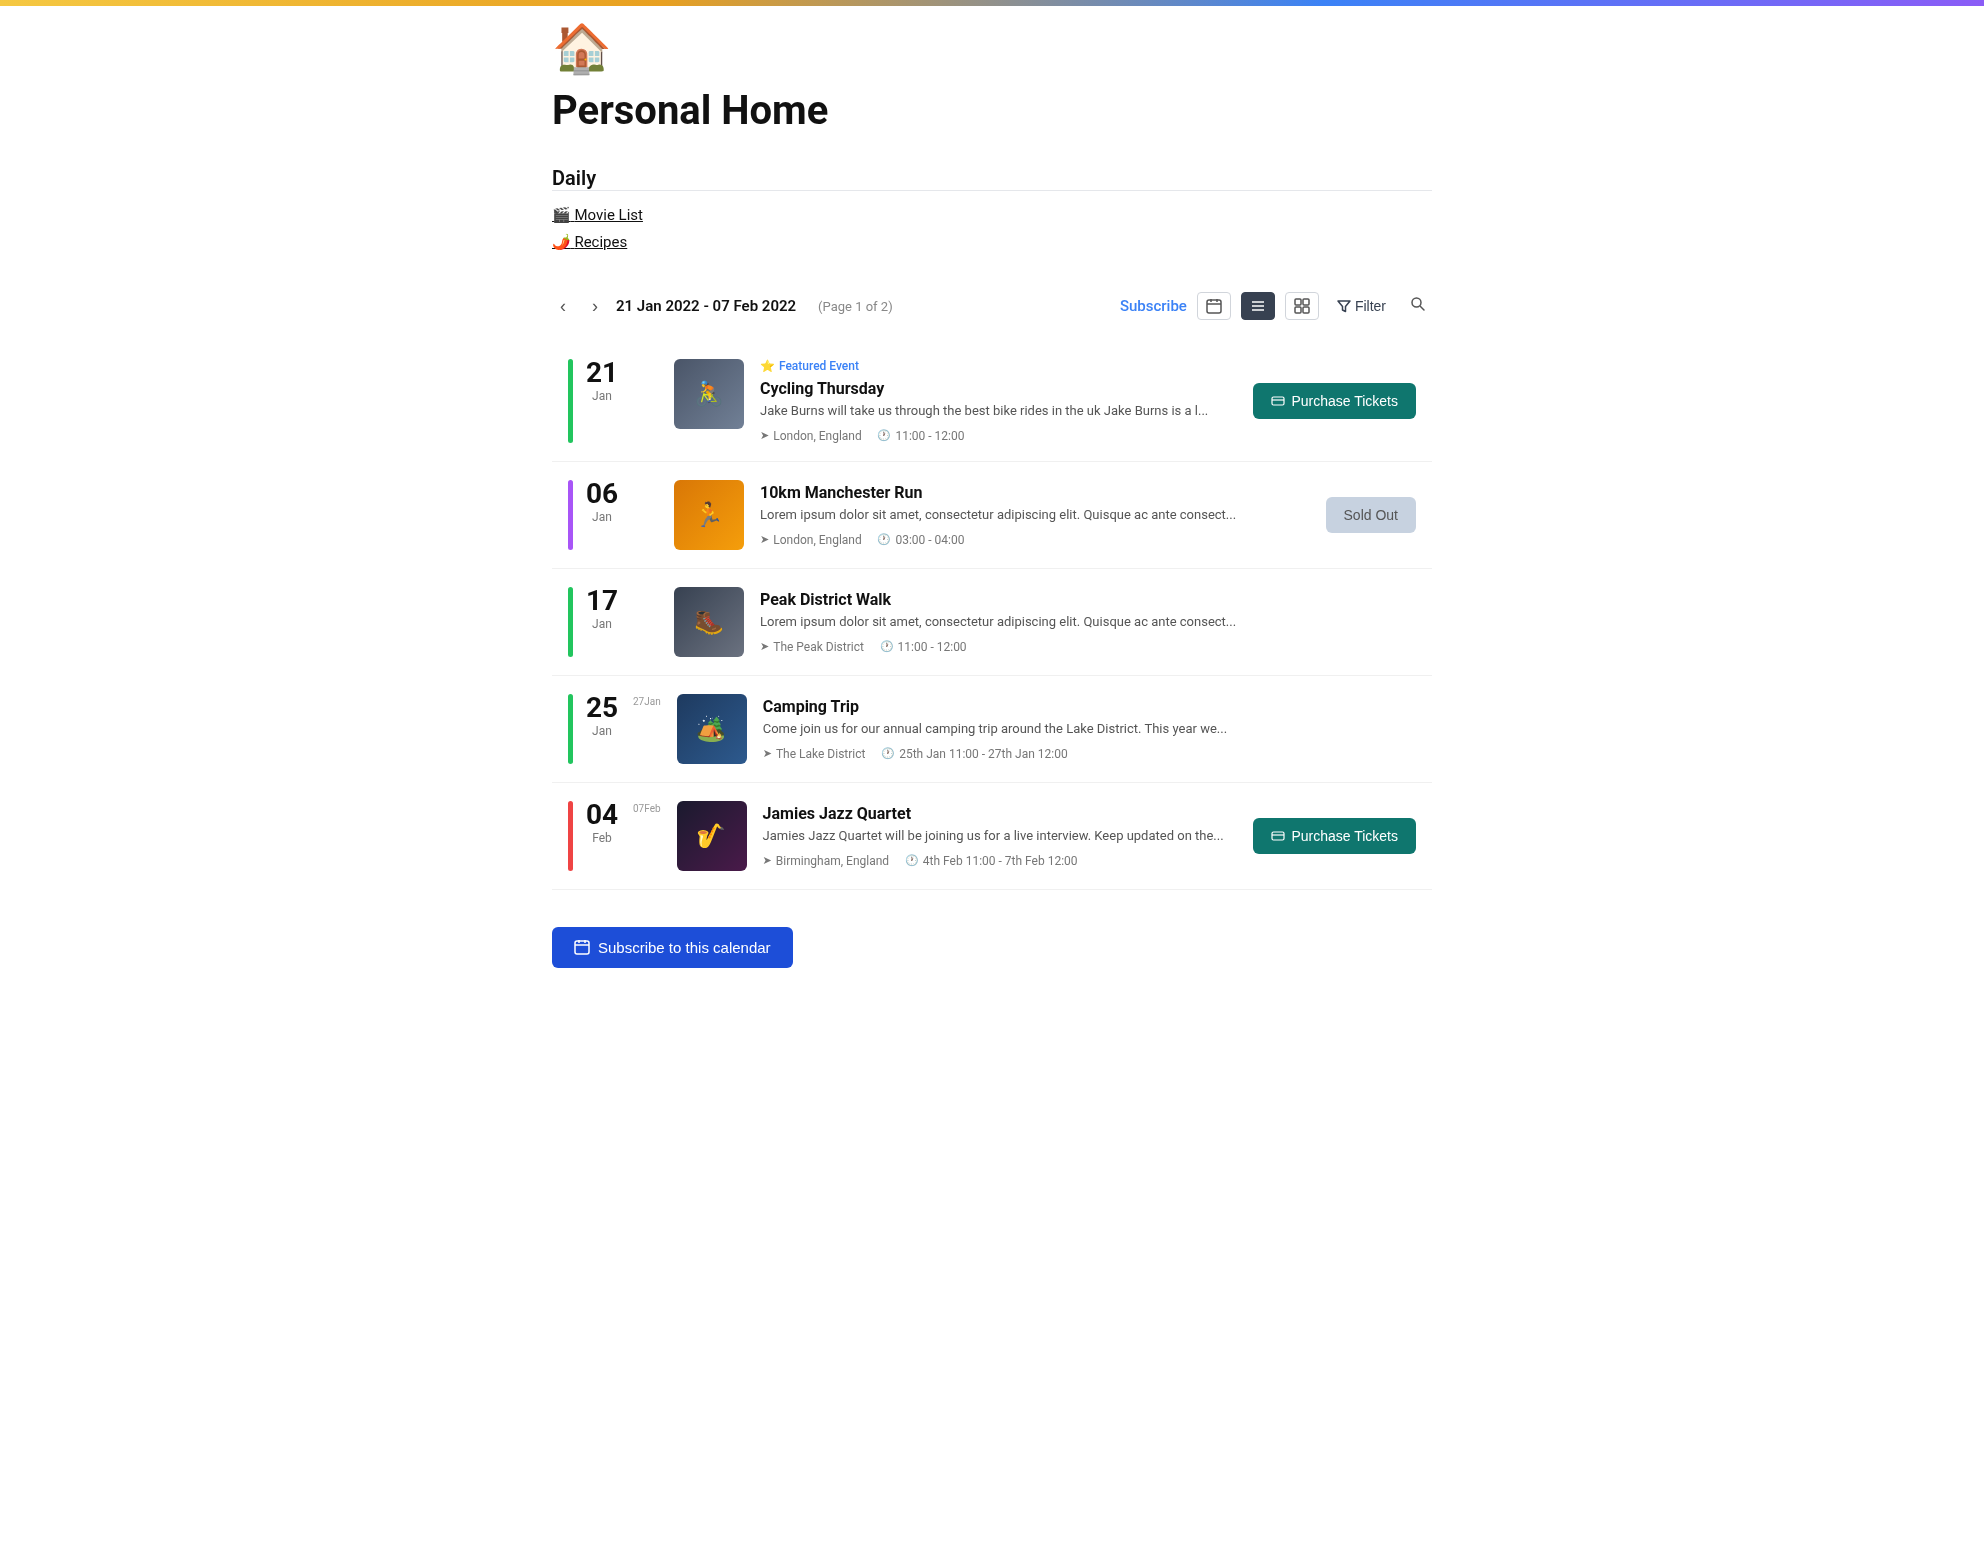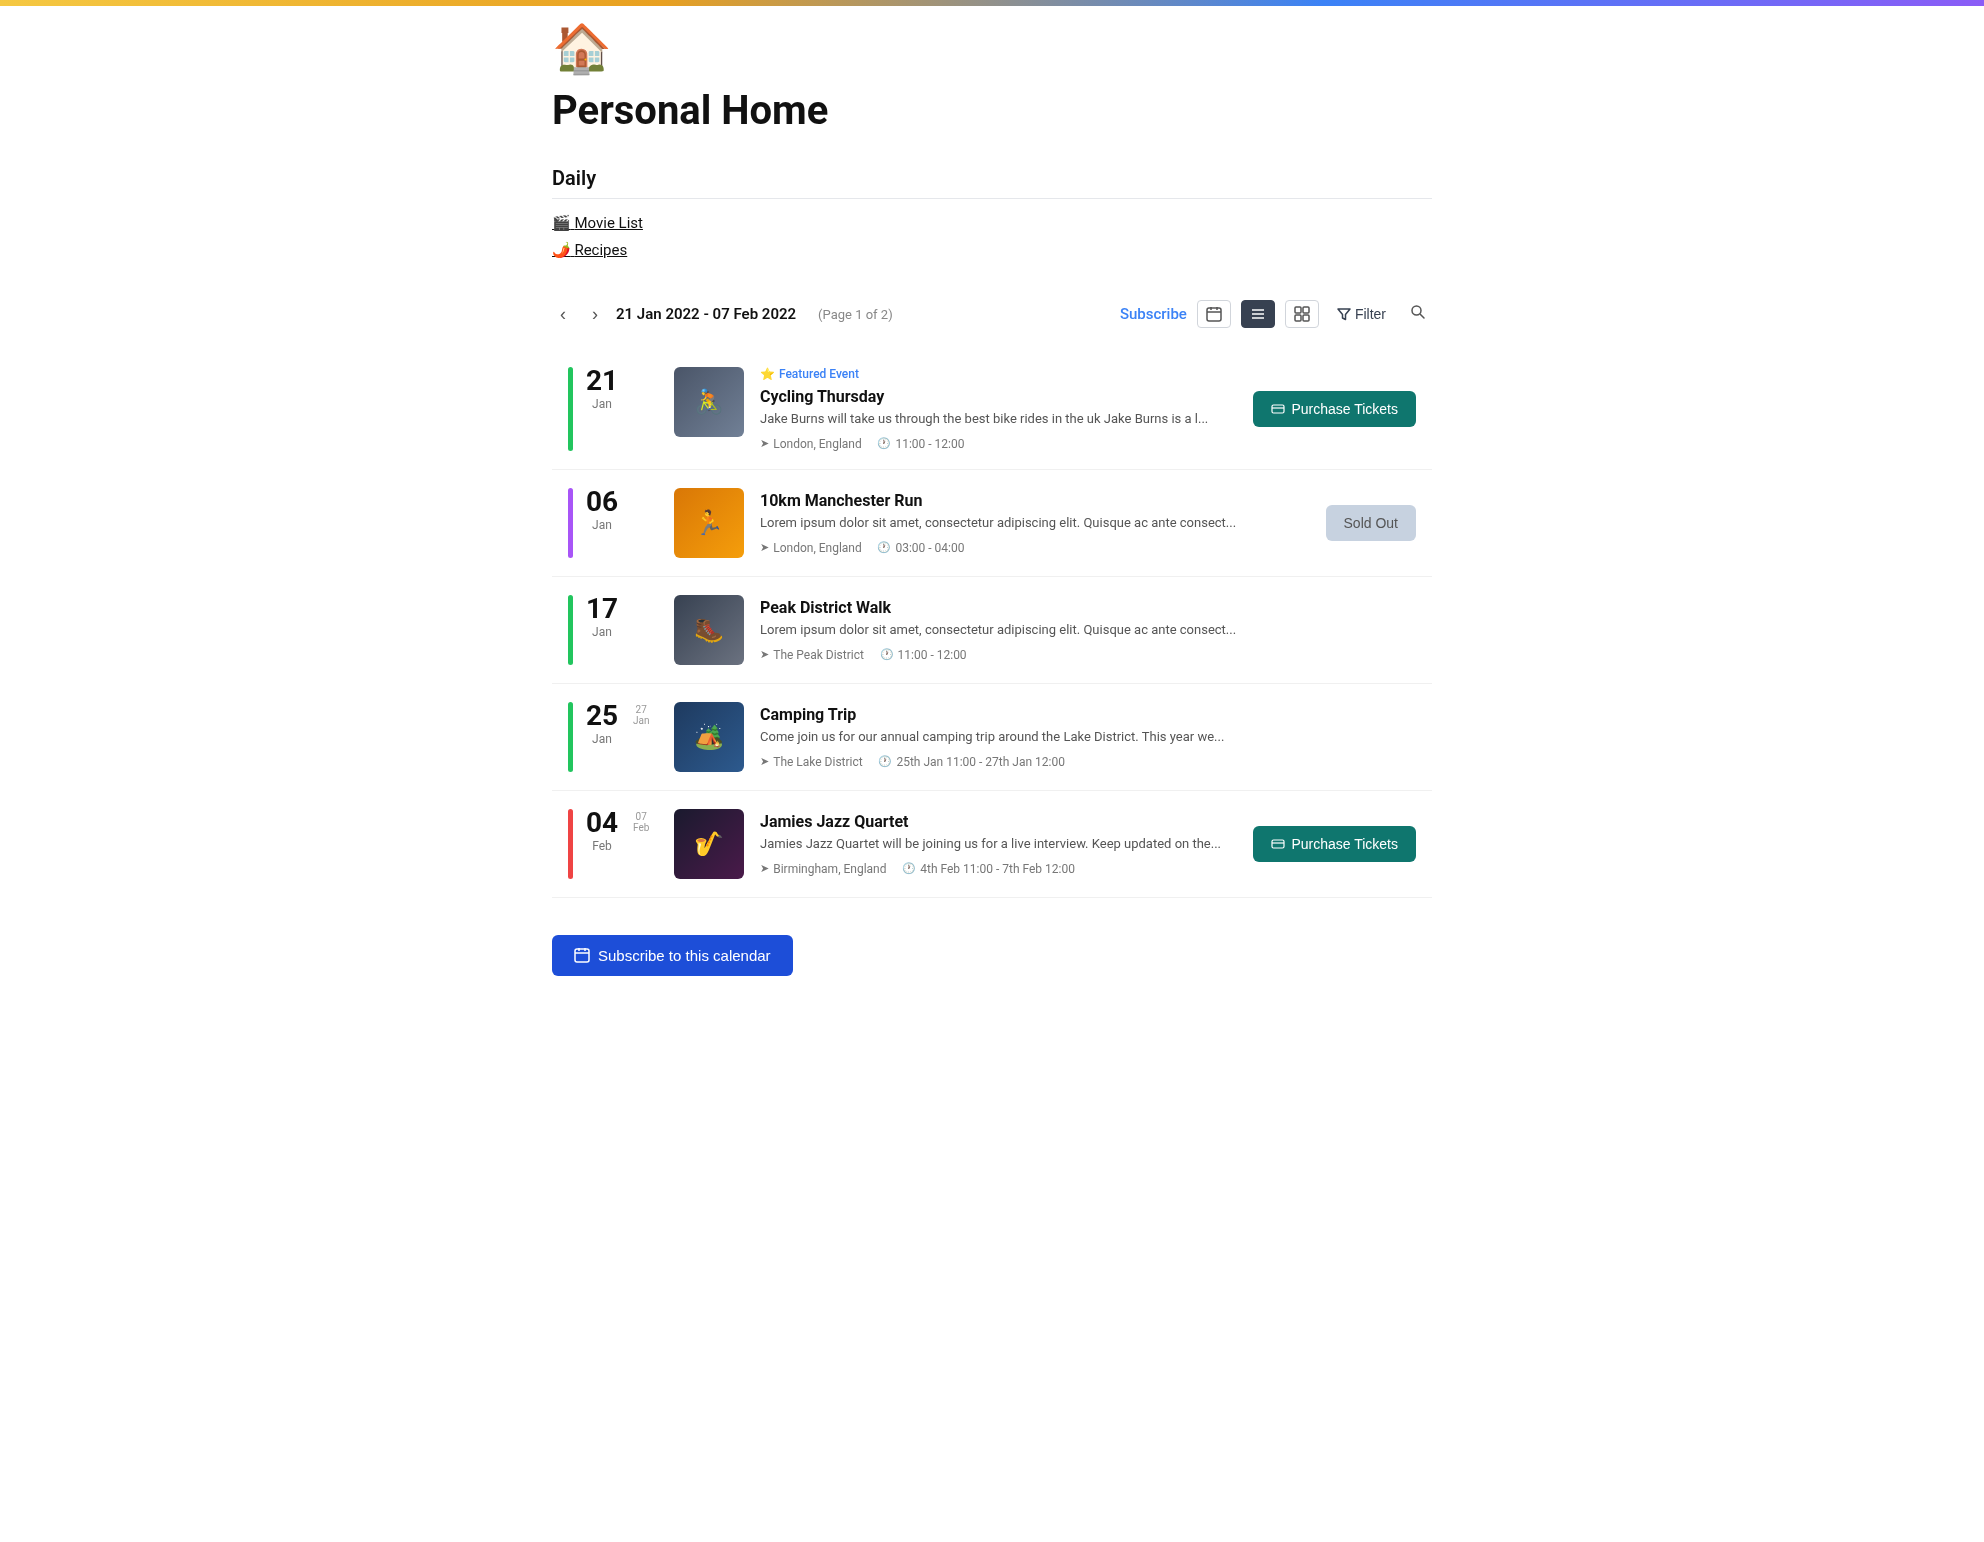--- a/index.html
+++ b/index.html
@@ -37,21 +37,21 @@
     .page-subtitle {
       font-size: 15px;
       color: #666;
       margin-top: 6px;
     }
 
     .section-title {
       font-size: 20px;
       font-weight: 600;
       margin-top: 32px;
-      margin-bottom: 8px;
+      margin-bottom: 0;
       color: #111;
     }
 
     .divider {
       border: none;
       border-top: 1px solid #e5e7eb;
       margin-bottom: 10px;
     }
 
     .nav-links {
@@ -197,21 +197,20 @@
 
     .date-month {
       font-size: 12px;
       color: #777;
       font-weight: 400;
       margin-top: 2px;
     }
 
     .date-end {
       display: flex;
-      flex-direction: column;
       align-items: center;
       font-size: 10px;
       color: #999;
       margin-top: 2px;
       margin-left: 2px;
     }
 
     .event-image-placeholder {
       width: 70px;
       height: 70px;

